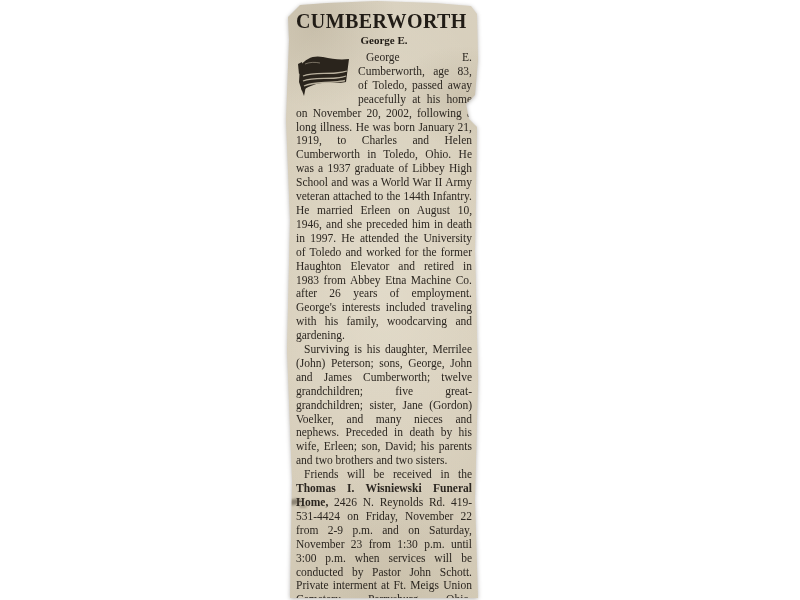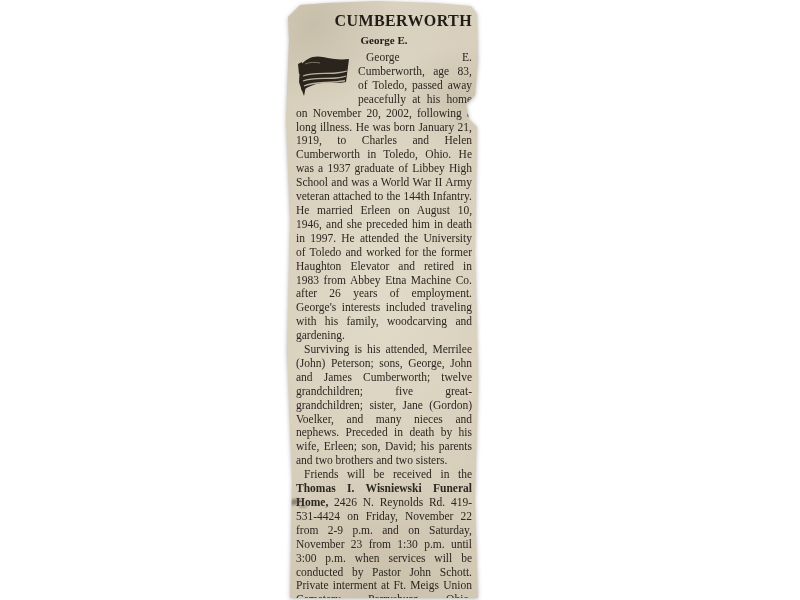--- a/index.html
+++ b/index.html
@@ -38,23 +38,23 @@
       radial-gradient(ellipse 90% 60% at 50% 45%, rgba(255,252,240,0.28), transparent 80%),
       linear-gradient(177deg, #d9d1bf 0%, #d5ccb8 30%, #d8cfbc 60%, #d3cab6 100%);
     clip-path: polygon(
       3px 17px, 15px 5px, 42px 3px, 92px 1px, 150px 3px, 186px 6px, 192px 14px,
       193px 60px, 190px 95px, 181px 104px, 184px 119px, 192px 127px,
       190px 250px, 193px 380px, 190px 500px, 193px 598px,
       5px 598px, 7px 480px, 2px 350px, 5px 220px, 1px 120px, 4px 40px
     );
   }
   .headline {
-    text-align: right;
+    text-align: left;
     font-weight: bold;
-    font-size: 16px;
+    font-size: 20px;
     line-height: 22px;
     letter-spacing: 0.4px;
     color: #211c16;
     margin-top: 3px;
   }
   .subhead {
     text-align: center;
     font-weight: bold;
     font-size: 11px;
     line-height: 17px;
@@ -123,21 +123,21 @@
                 <path d="M7,29 C16,25 28,27 40,26 C45,25.5 48,25 50,24"></path>
                 <path d="M8,34 C16,30 27,31 38,30 C44,29.5 47,29 49,28.5"></path>
               </g>
               <g stroke="#c9c0ac" stroke-width="0.9" fill="none" opacity="0.55">
                 <path d="M9,12 C14,10 19,10 24,11"></path>
               </g>
             </svg>
           </span><span>George E. Cumberworth, age 83, of Toledo, passed away peacefully at his home on November 20, 2002, following a long illness. He was born January 21, 1919, to Charles and Helen Cumberworth in Toledo, Ohio. He was a 1937 graduate of Libbey High School and was a World War II Army veteran attached to the 144th Infantry. He married Erleen on August 10, 1946, and she preceded him in death in 1997. He attended the University of Toledo and worked for the former Haughton Elevator and retired in 1983 from Abbey Etna Machine Co. after 26 years of employment. George's interests included traveling with his family, woodcarving and gardening.</span>
         </p>
         <p>
-          <span>Surviving is his attended, Merrilee (John) Peterson; sons, George, John and James Cumberworth; twelve grandchildren; five great-grandchildren; sister, Jane (Gordon) Voelker, and many nieces and nephews. Preceded in death by his wife, Erleen; son, David; his parents and two brothers and two sisters.</span>
+          <span>Surviving is his daughter, Merrilee (John) Peterson; sons, George, John and James Cumberworth; twelve grandchildren; five great-grandchildren; sister, Jane (Gordon) Voelker, and many nieces and nephews. Preceded in death by his wife, Erleen; son, David; his parents and two brothers and two sisters.</span>
         </p>
         <p>
           <span>Friends will be received in the </span><span class="bold-inline">Thomas I. Wisniewski Funeral Home,</span><span> 2426 N. Reynolds Rd. 419-531-4424 on Friday, November 22 from 2-9 p.m. and on Saturday, November 23 from 1:30 p.m. until 3:00 p.m. when services will be conducted by Pastor John Schott. Private interment at Ft. Meigs Union Cemetery, Perrysburg, Ohio. Memorial contributions to Caring Visiting Nurse and Hospice, 383 W. Dussell Dr., Maumee, OH 43537.</span>
         </p>
       </div>
       <div class="smudge"></div>
       <div class="smudge2"></div>
     </div>
   </div>
 </div>

